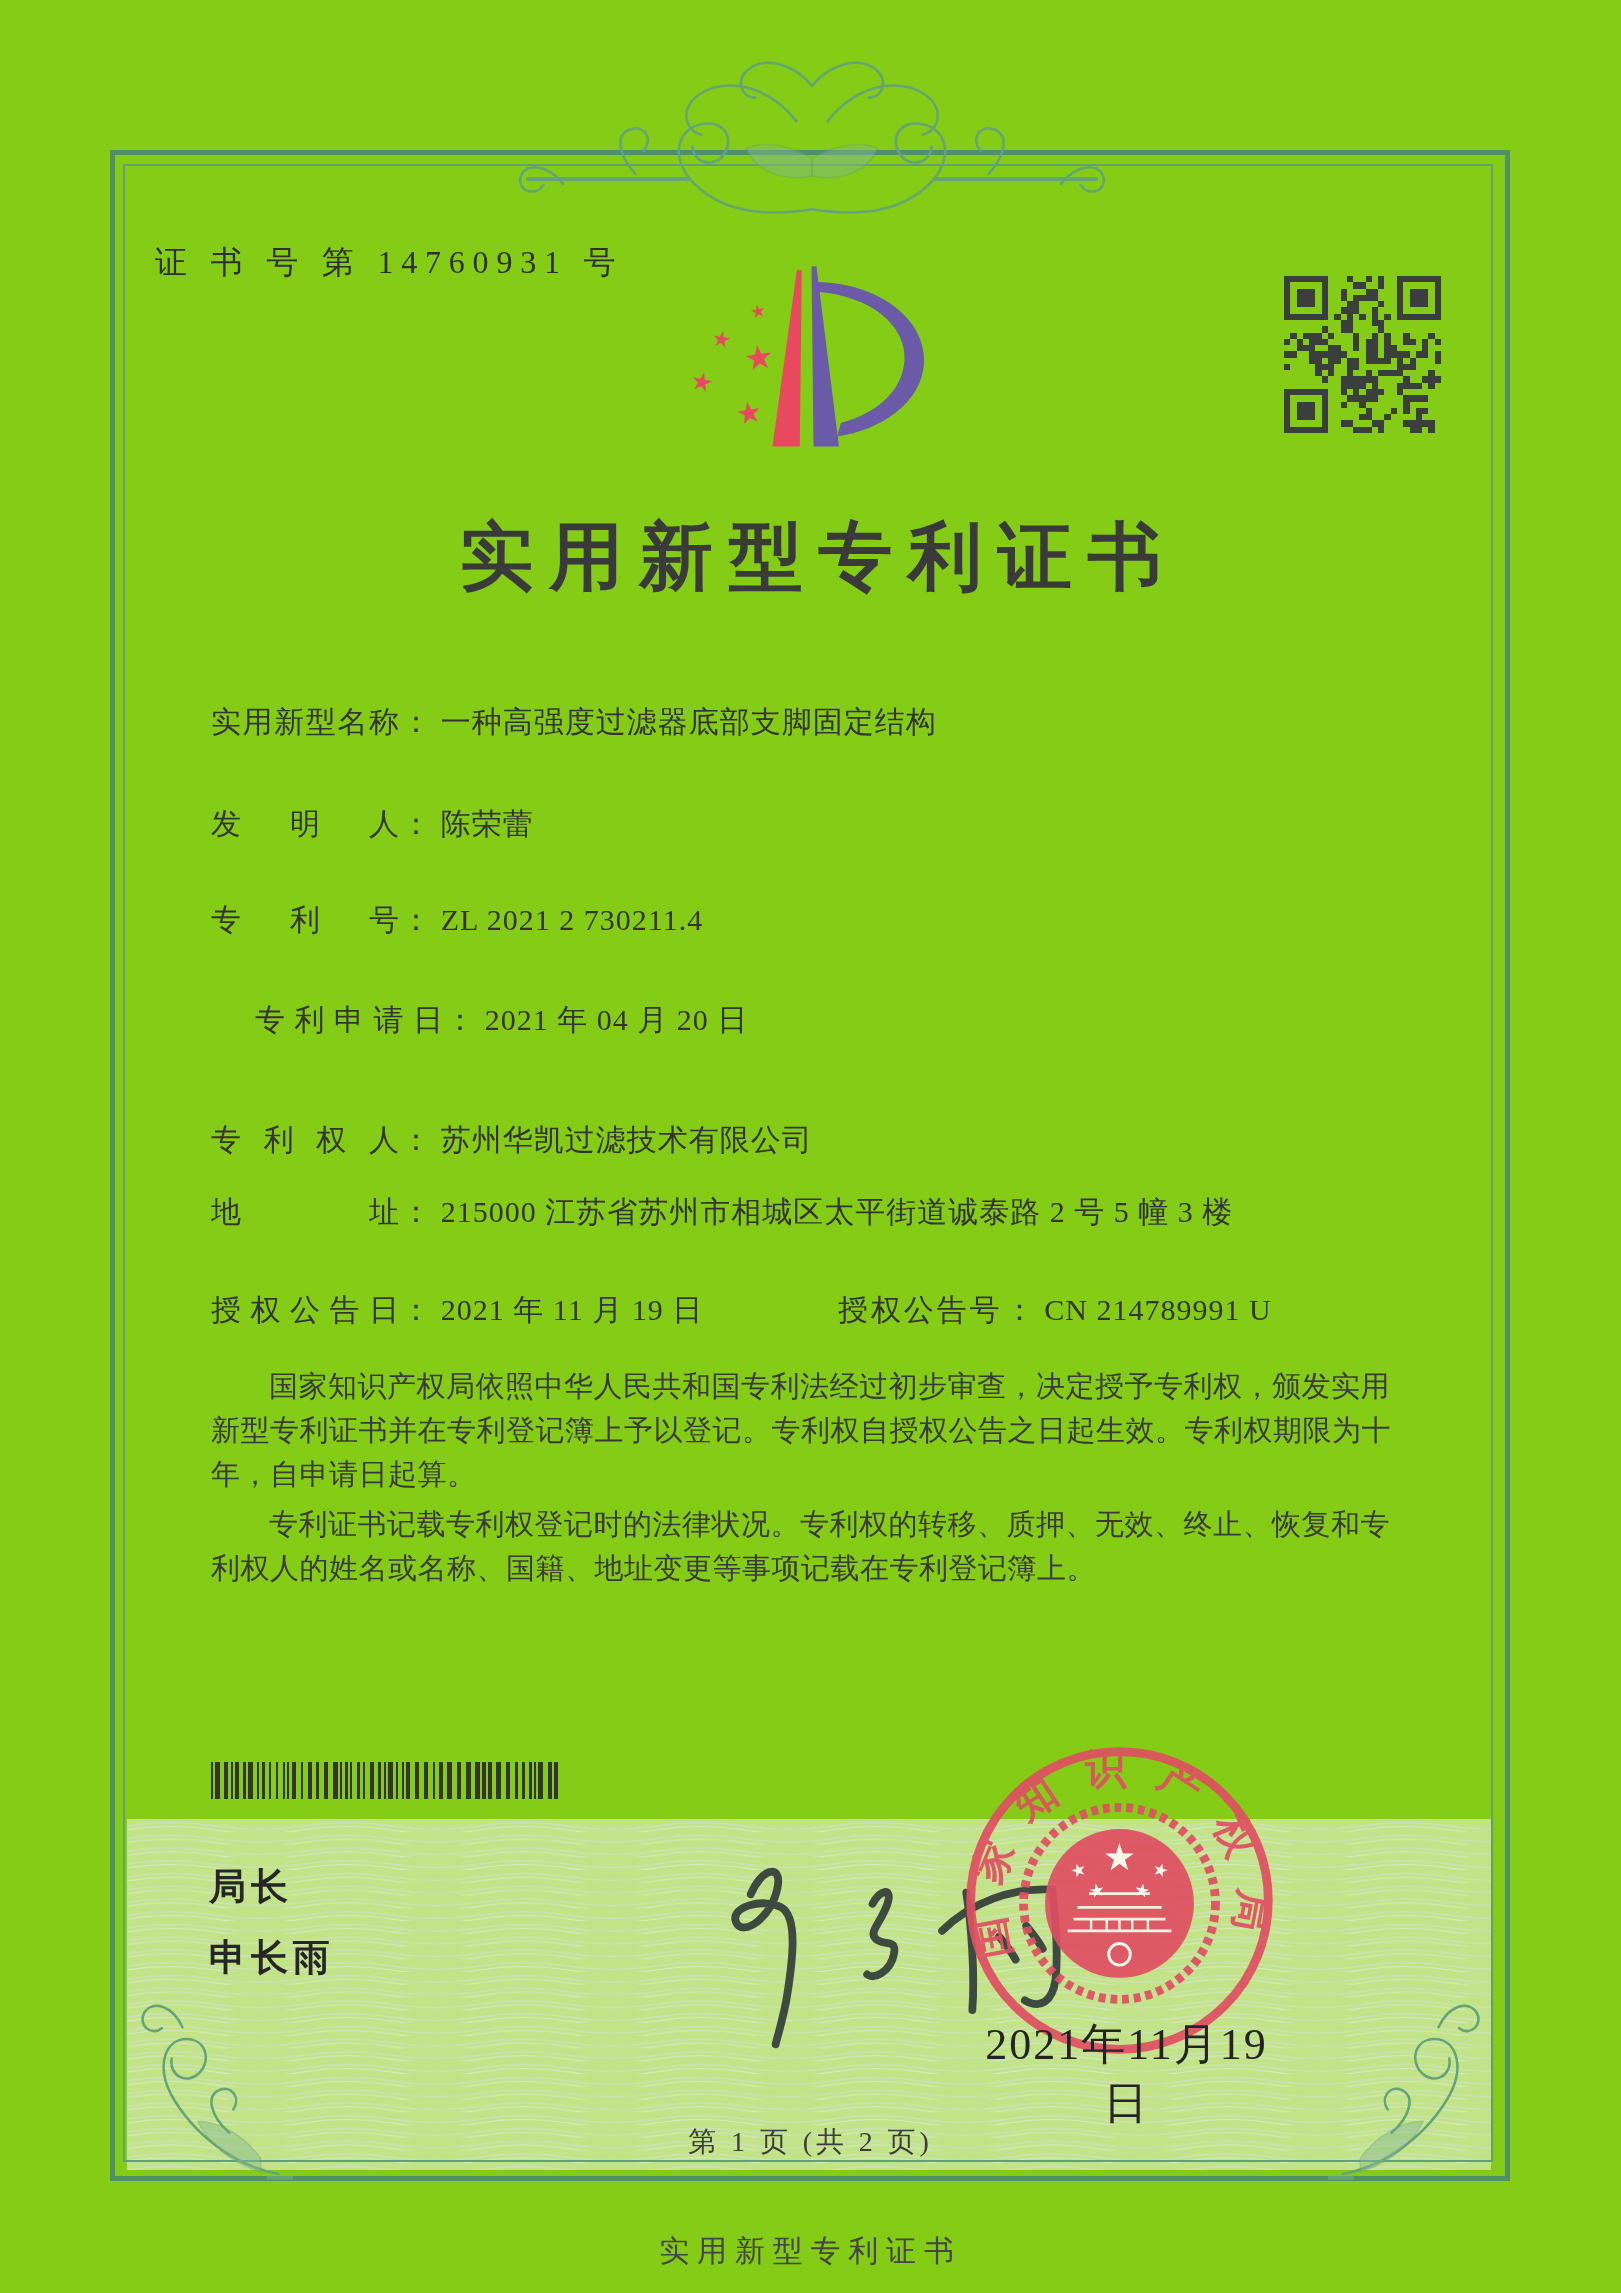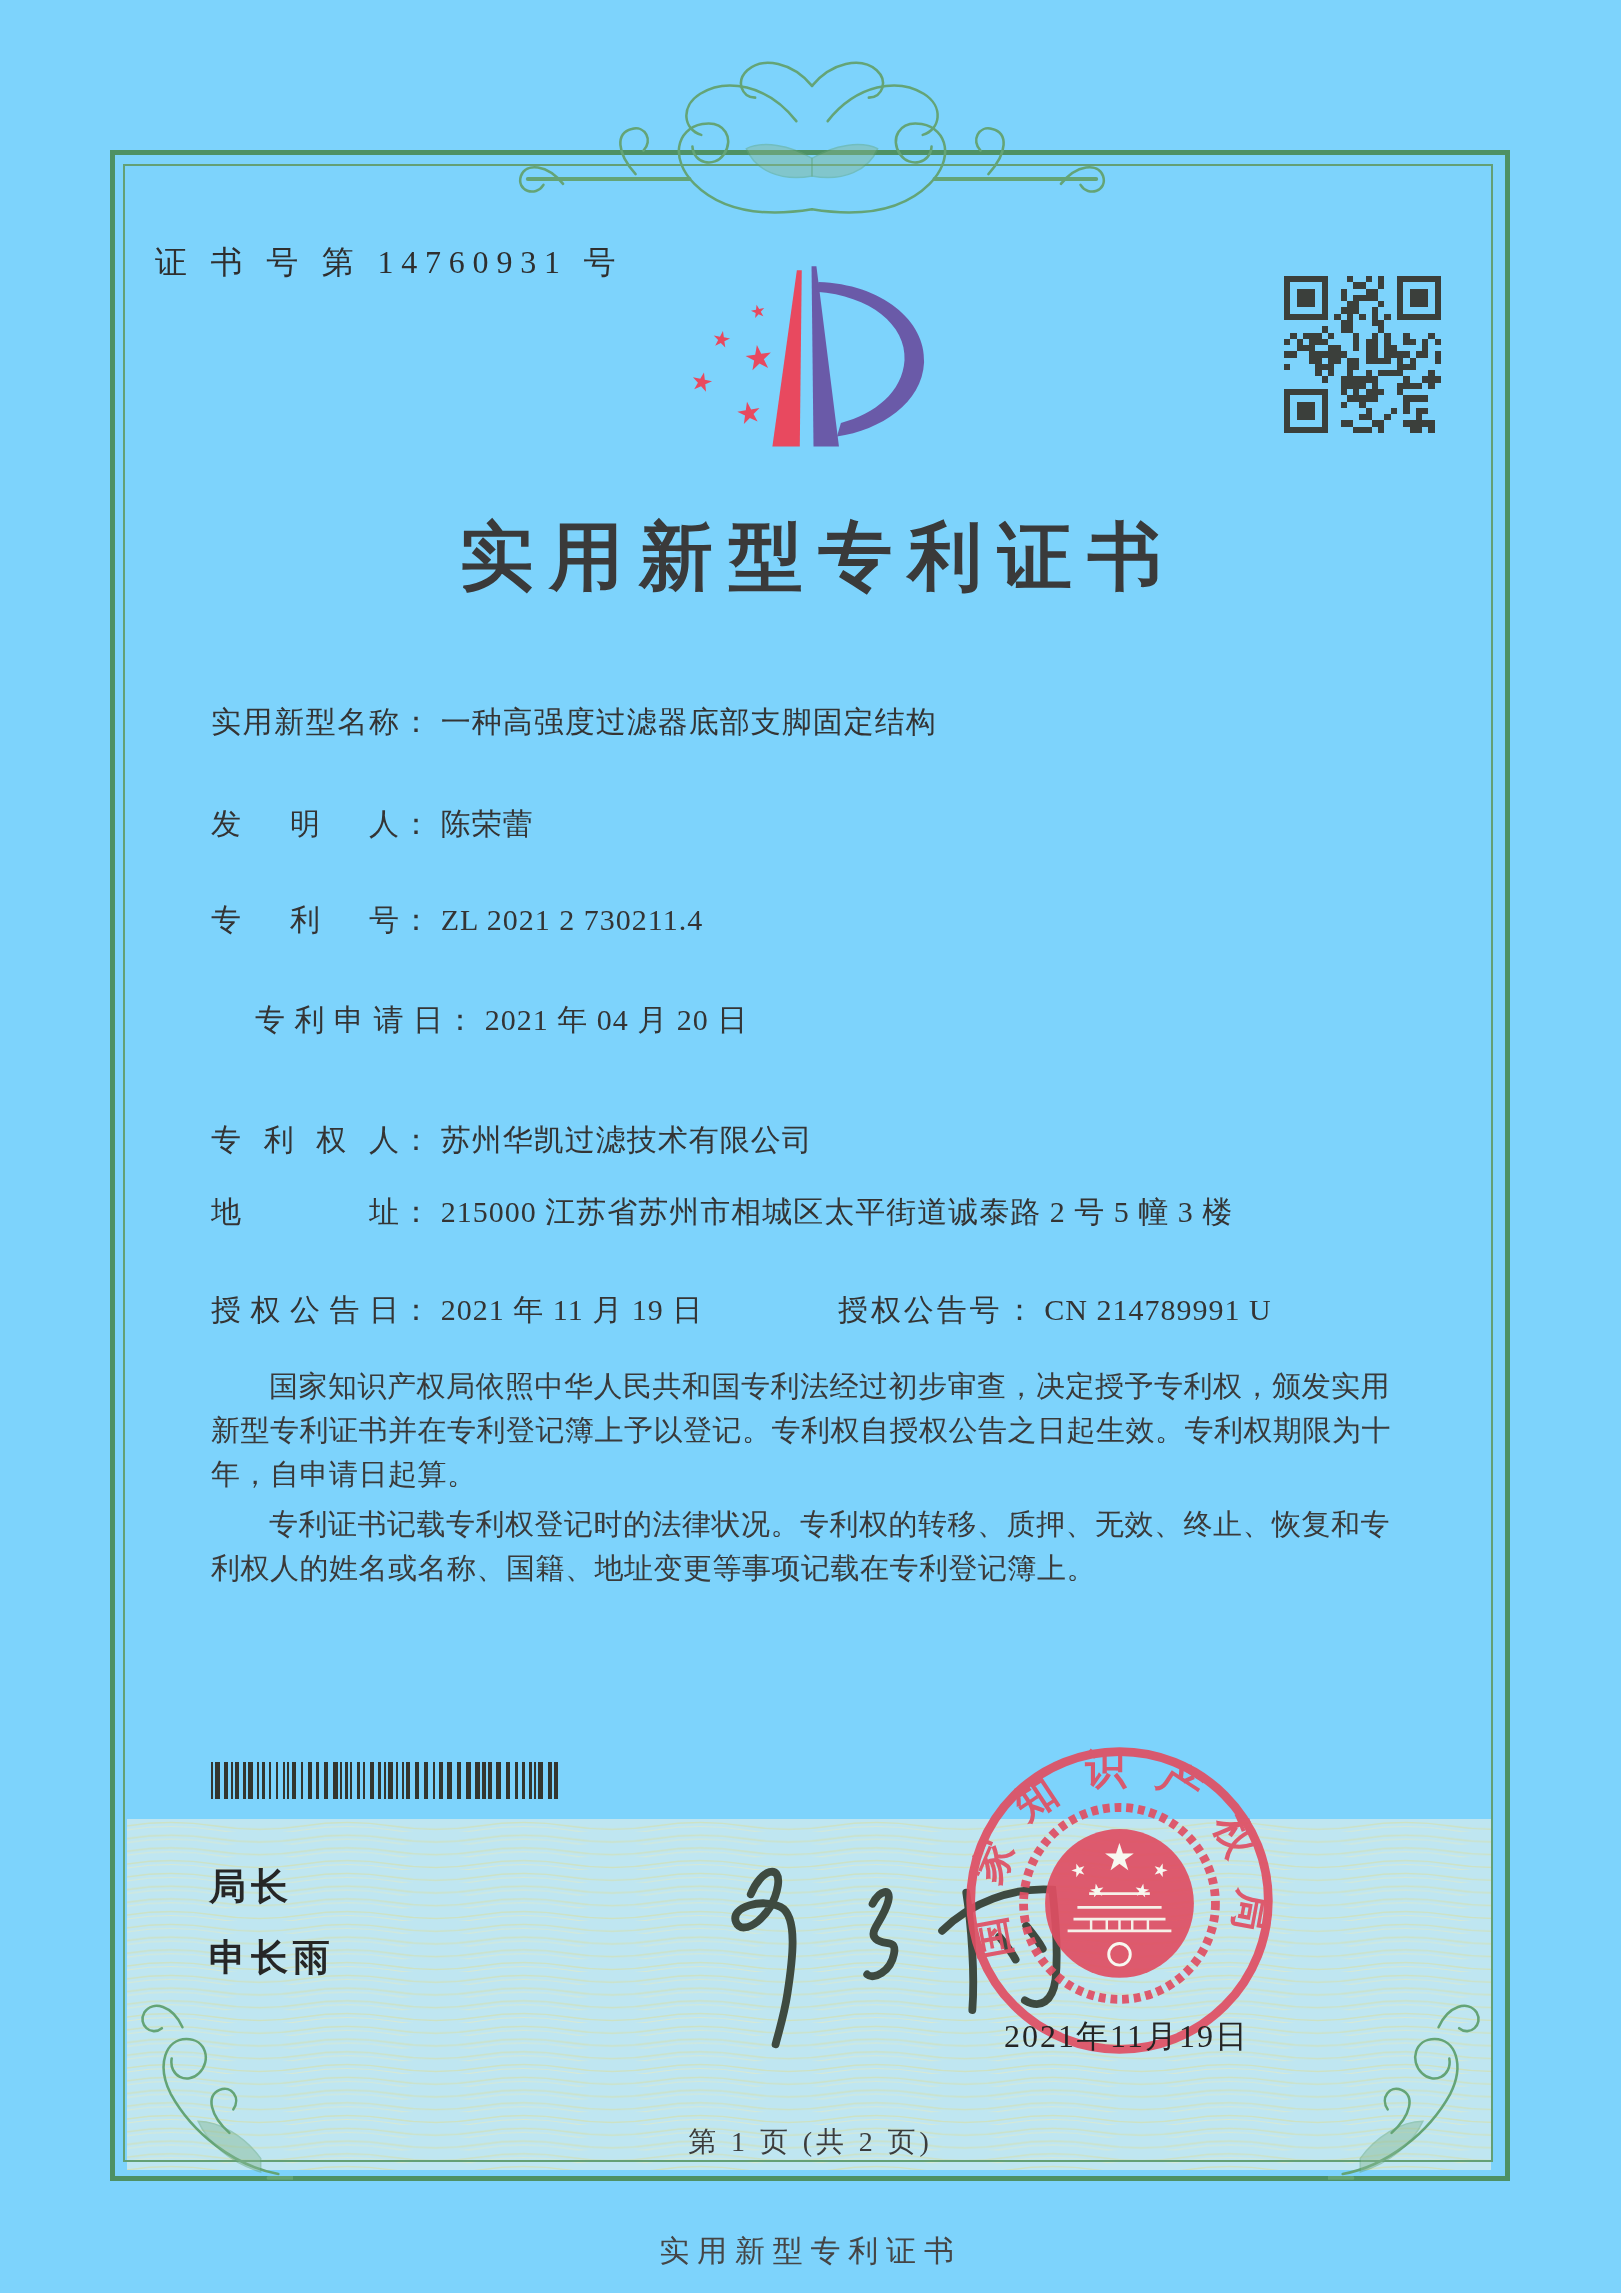--- a/index.html
+++ b/index.html
@@ -1,17 +1,17 @@
 <!DOCTYPE html>
 <html><head>
 <meta charset="utf-8">
 <style>
   html,body { margin:0; padding:0; background:#d9d9d2; }
   .page { position:relative; width:1621px; height:2294px; margin:0 auto;
-          background:#7dd3fc; overflow:hidden;
+          background:#84cc16; overflow:hidden;
           font-family:"Liberation Serif","DejaVu Serif",serif; color:#333; }
 
   
   .frame-outer { position:absolute; left:110px; top:150px; width:1390px; height:2021px;
                  border:5.9px solid #4e9164; }
   .frame-inner { position:absolute; left:123px; top:164px; width:1366px; height:1994px;
                  border:2px solid #63a075; }
 
   .waves { position:absolute; left:127px; top:1819px; width:1364px; height:351px; }
 
@@ -55,21 +55,21 @@
   .director-name  { position:absolute; left:209px; top:1933px; font-size:37px;
                     font-family:"Liberation Sans","DejaVu Sans",sans-serif;
                     font-weight:600; letter-spacing:4.9px; color:#262626; }
 
   .signature { position:absolute; left:627px; top:1831px; width:510px; height:235px; }
 
   .seal { position:absolute; left:956px; top:1737px; width:327px; height:327px; }
   .seal-ring-text { font-size:42px; font-weight:bold; letter-spacing:28px;
                     font-family:"Liberation Serif",serif; }
   .seal-date { position:absolute; left:965px; top:2015px; width:323px; text-align:center;
-               font-size:32px; letter-spacing:2px; color:#242424; z-index:6; }
+               font-size:44px; letter-spacing:2px; color:#242424; z-index:6; }
 
   .page-info { position:absolute; left:0; top:2123px; width:100%; text-align:center;
                font-size:28px; letter-spacing:3.9px; color:#3c3c3c; }
   .back-note { position:absolute; left:0; top:2231px; width:100%; text-align:center;
                font-size:30px; letter-spacing:7.8px; color:#454545; }
 </style>
 </head>
 <body>
 
 <div class="page">

